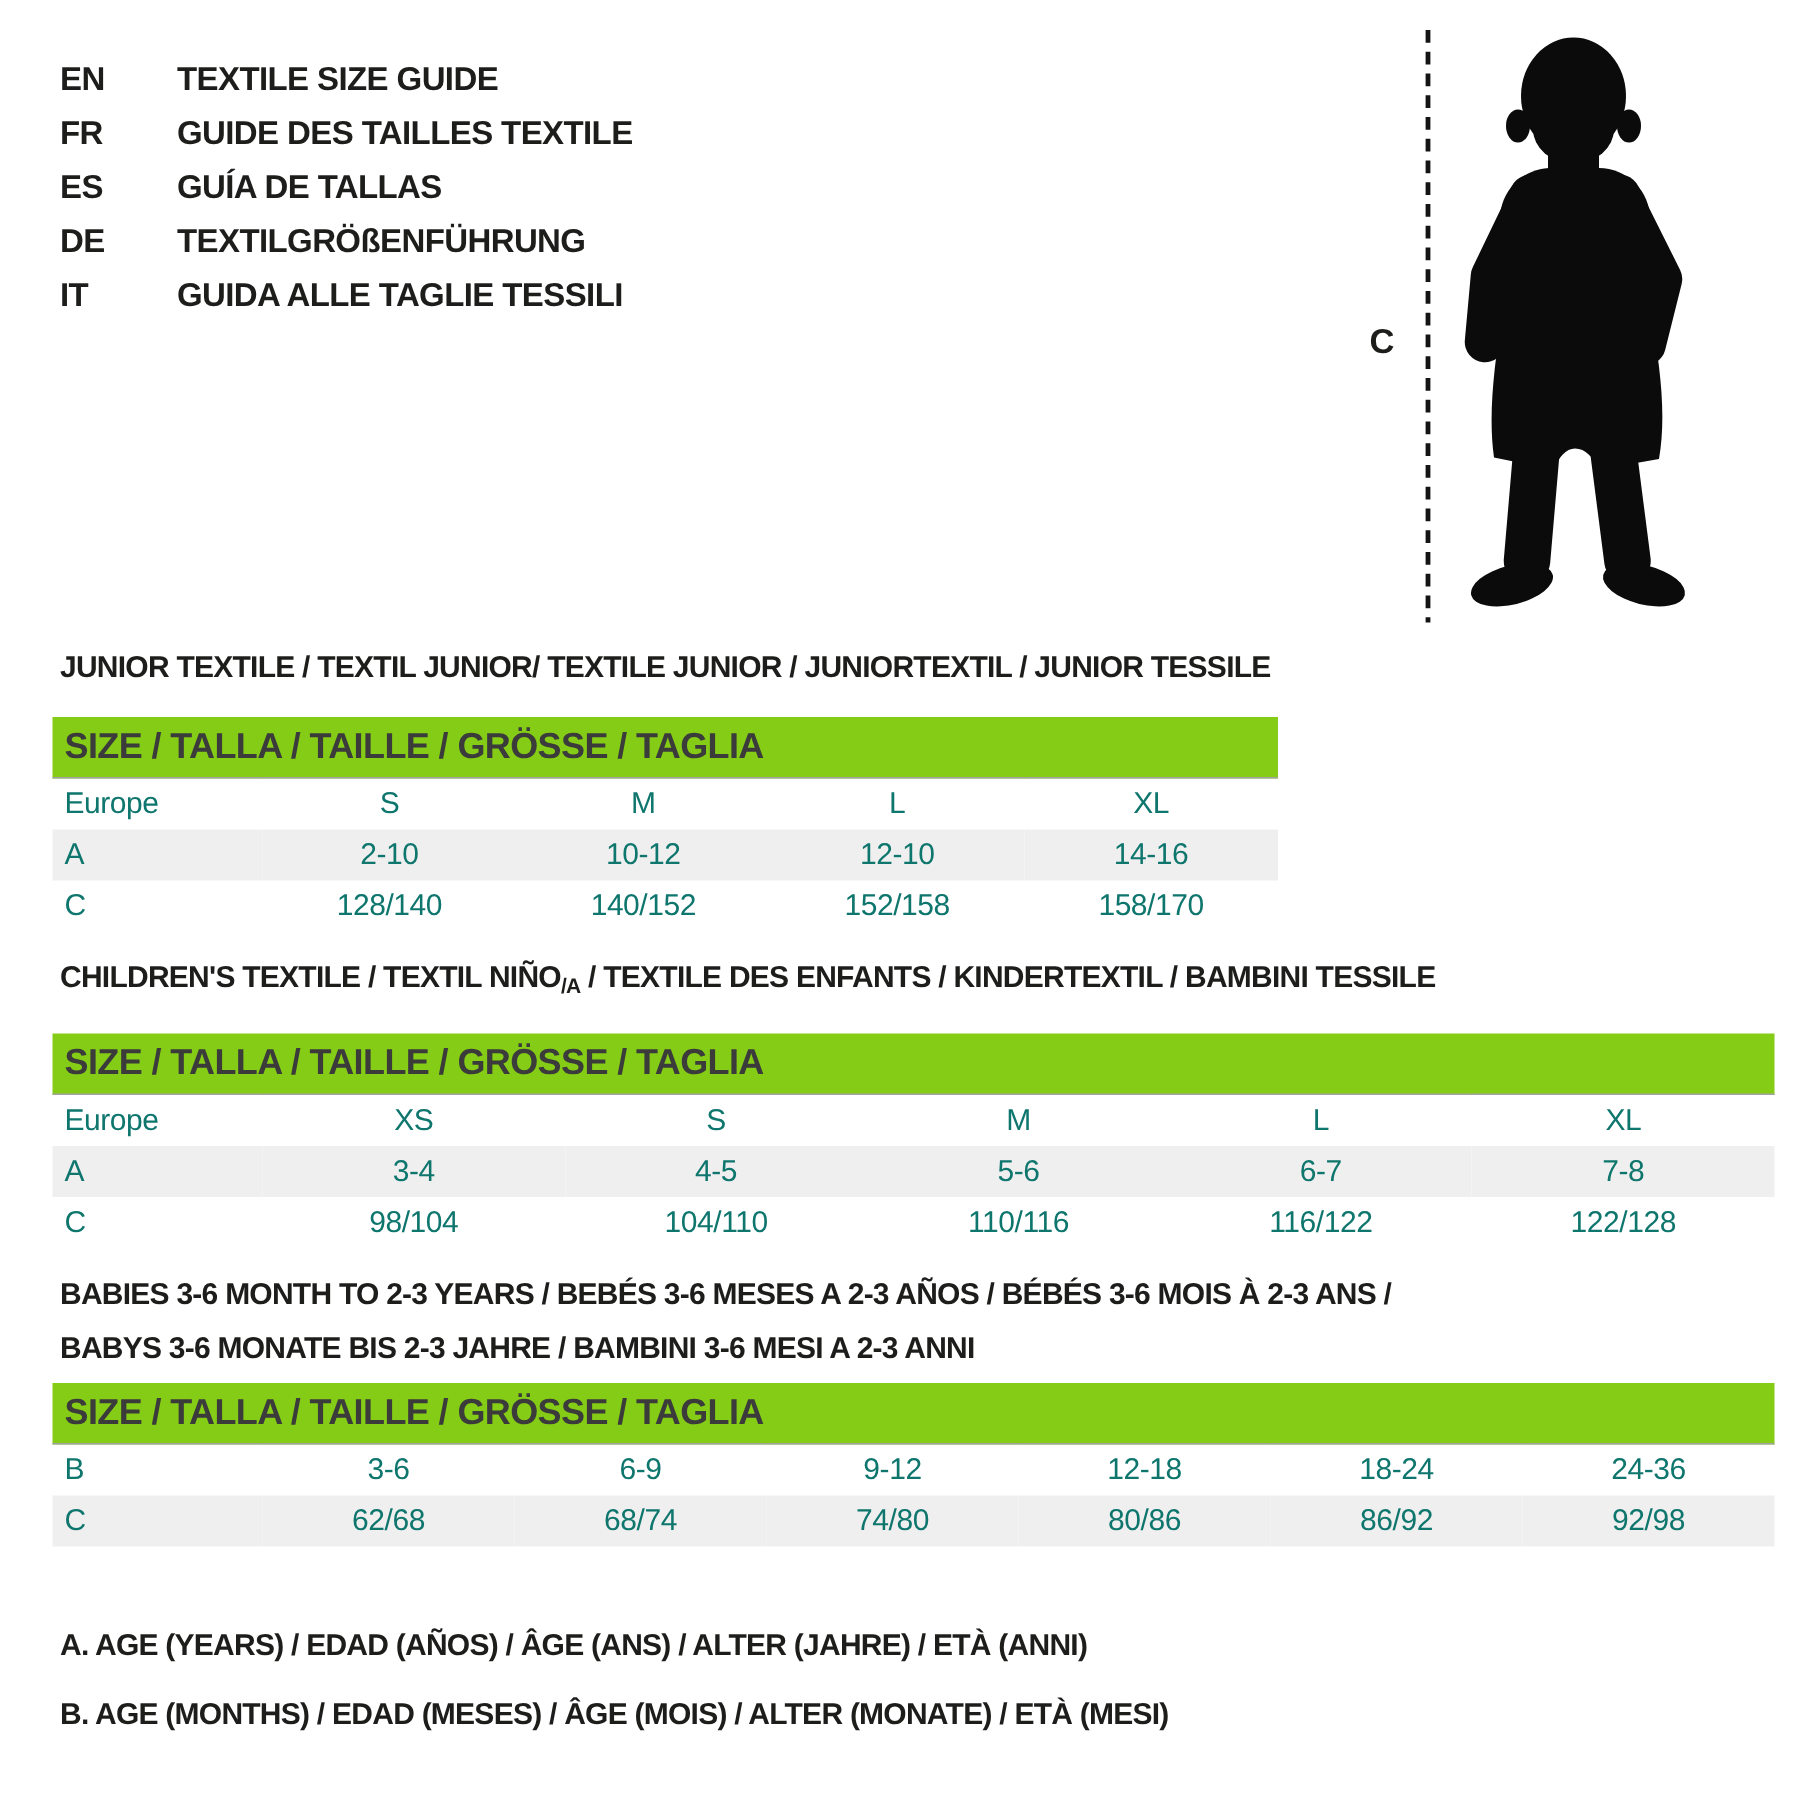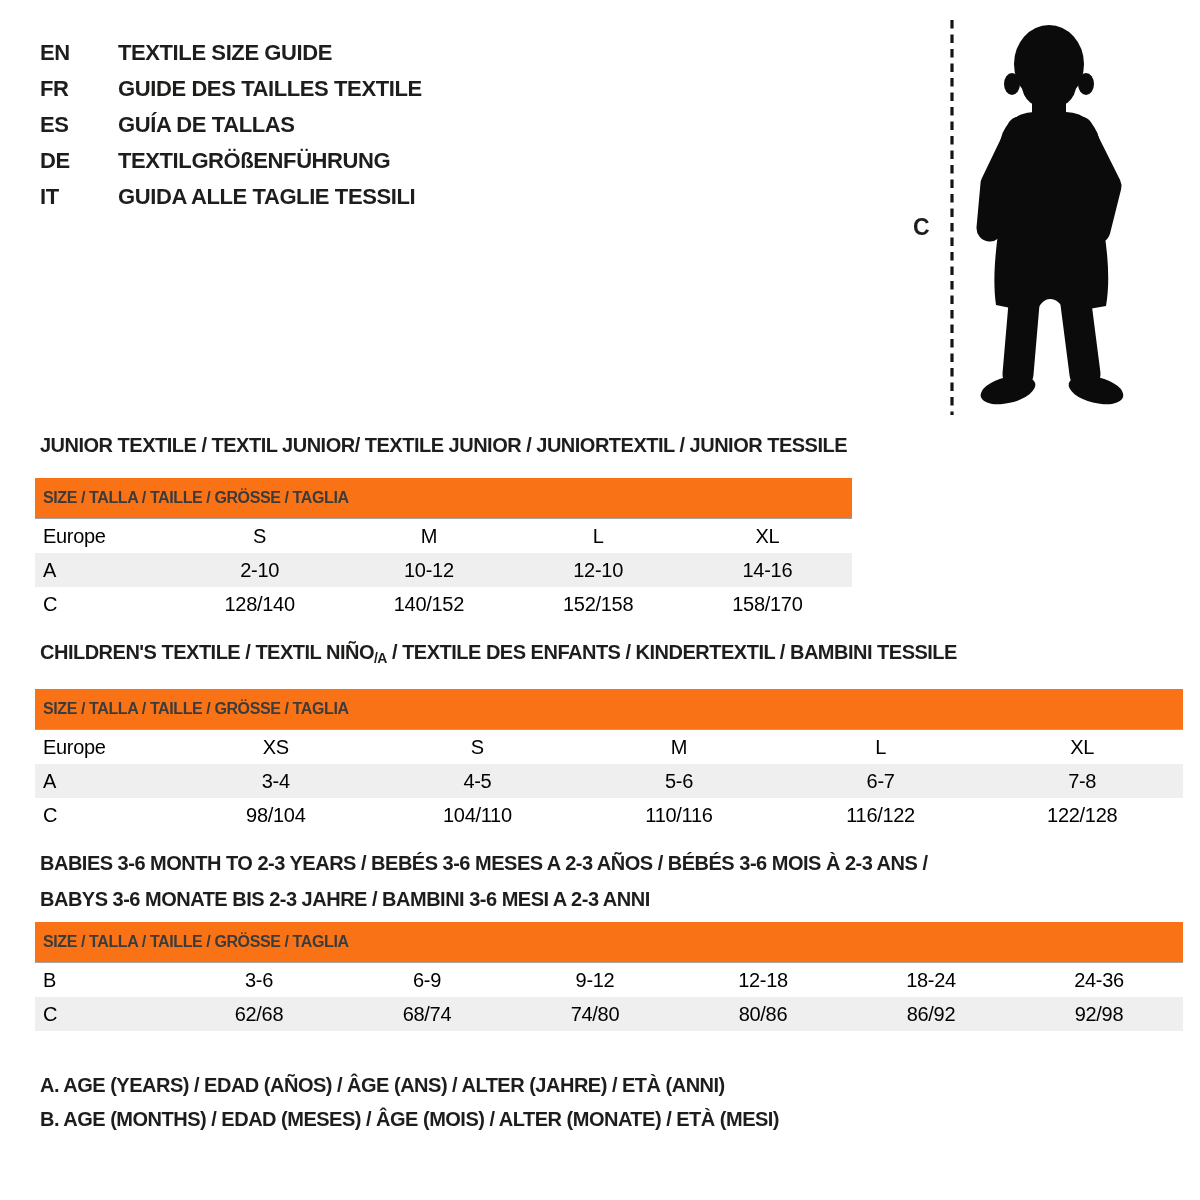--- a/index.html
+++ b/index.html
@@ -26,36 +26,36 @@
   #junior-title   { top:434px; }
   #children-title { top:641px; }
   #babies-title   { top:845px; line-height:36px; }
 
   
   .size-table { position:absolute; border-collapse:collapse; table-layout:fixed; }
   #junior-table   { left:35px; top:478px; width:817px; }
   #children-table { left:35px; top:689px; width:1148px; }
   #babies-table   { left:35px; top:922px; width:1148px; }
   .size-table th.size-bar {
-    background:#f97316; height:40px; text-align:left; padding:0 0 0 8px;
-    font-size:16px; font-weight:700; color:#3b3b3b; letter-spacing:-0.4px;
+    background:#84cc16; height:40px; text-align:left; padding:0 0 0 8px;
+    font-size:24px; font-weight:700; color:#3b3b3b; letter-spacing:-0.4px;
     border-bottom:1px solid #a3a3a3;
   }
   .size-table td {
-    height:34px; font-size:20px; text-align:center; color:#000000;
+    height:34px; font-size:20px; text-align:center; color:#0f766e;
     letter-spacing:-0.3px; padding:0; font-weight:400;
   }
   .size-table td.row-label { text-align:left; padding-left:8px; }
   .size-table col.label-col { width:140px; }
   .size-table tr.shaded td { background:#efefef; }
 
   
   .footnotes { position:absolute; left:40px; top:1068px; }
   .footnote { height:34px; display:flex; align-items:center;
-              font-size:20px; font-weight:700; letter-spacing:-0.5px; }
+              font-size:20px; font-weight:700; letter-spacing:-0.5px;margin-top:12px; }
 </style>
 </head>
 <body>
 
 <div class="canvas">
 
   <div class="lang-block">
     <div class="lang-row">
       <span class="lang-code">EN</span>
       <span class="lang-label">TEXTILE SIZE GUIDE</span>

